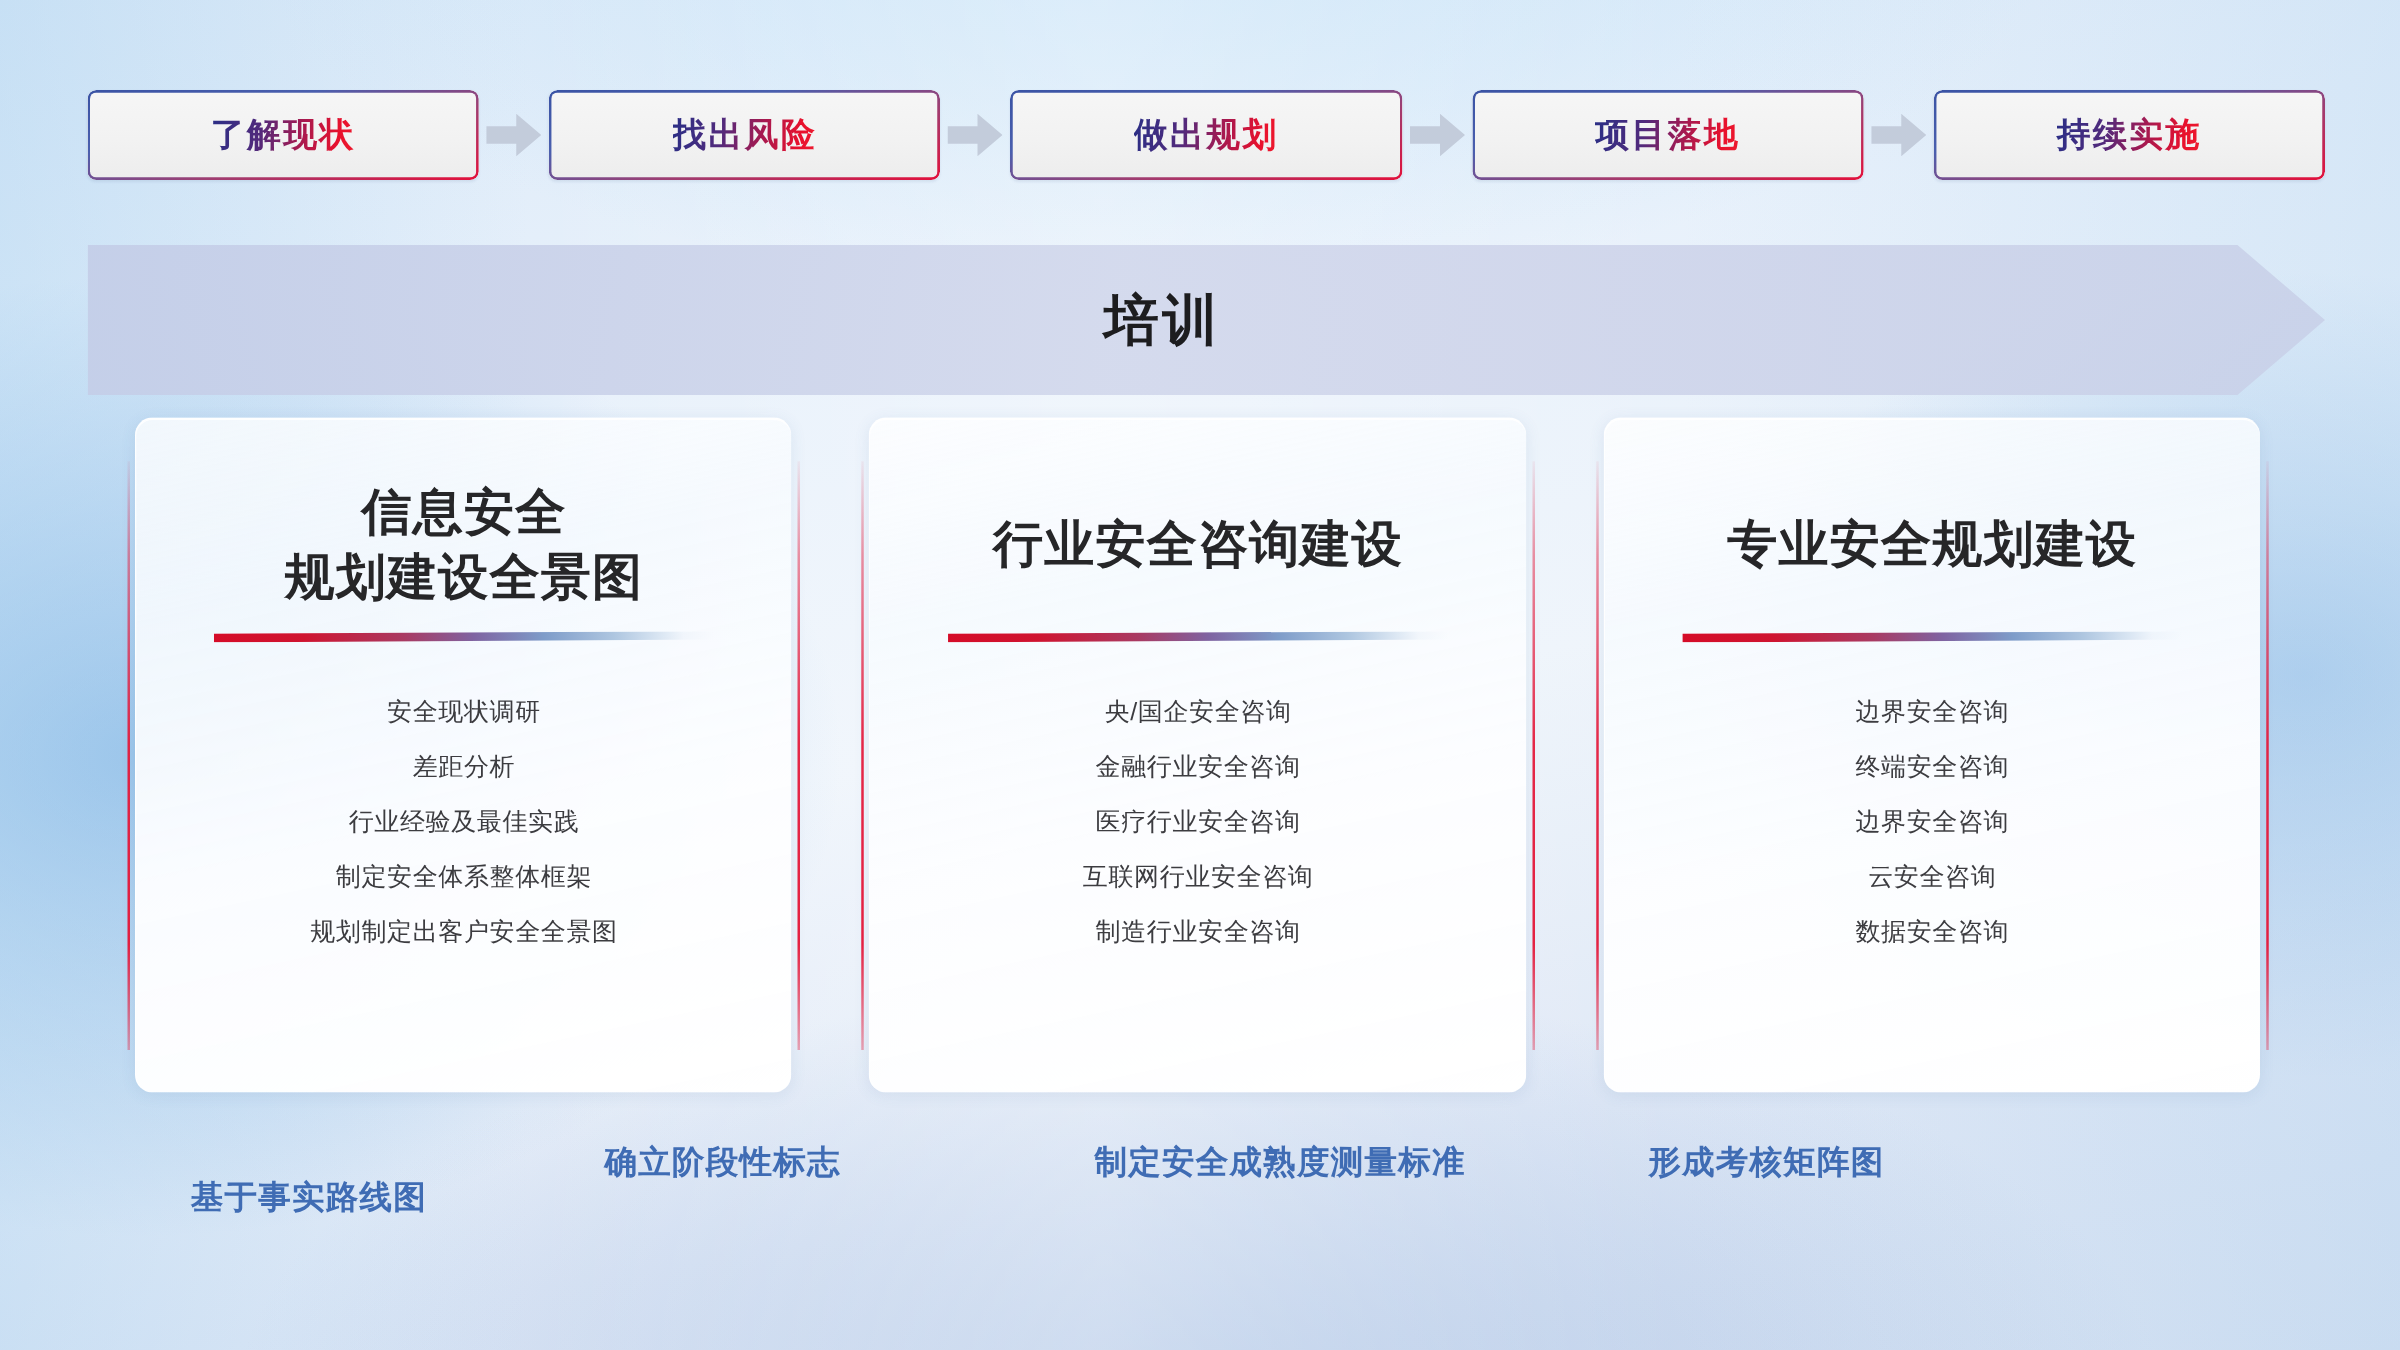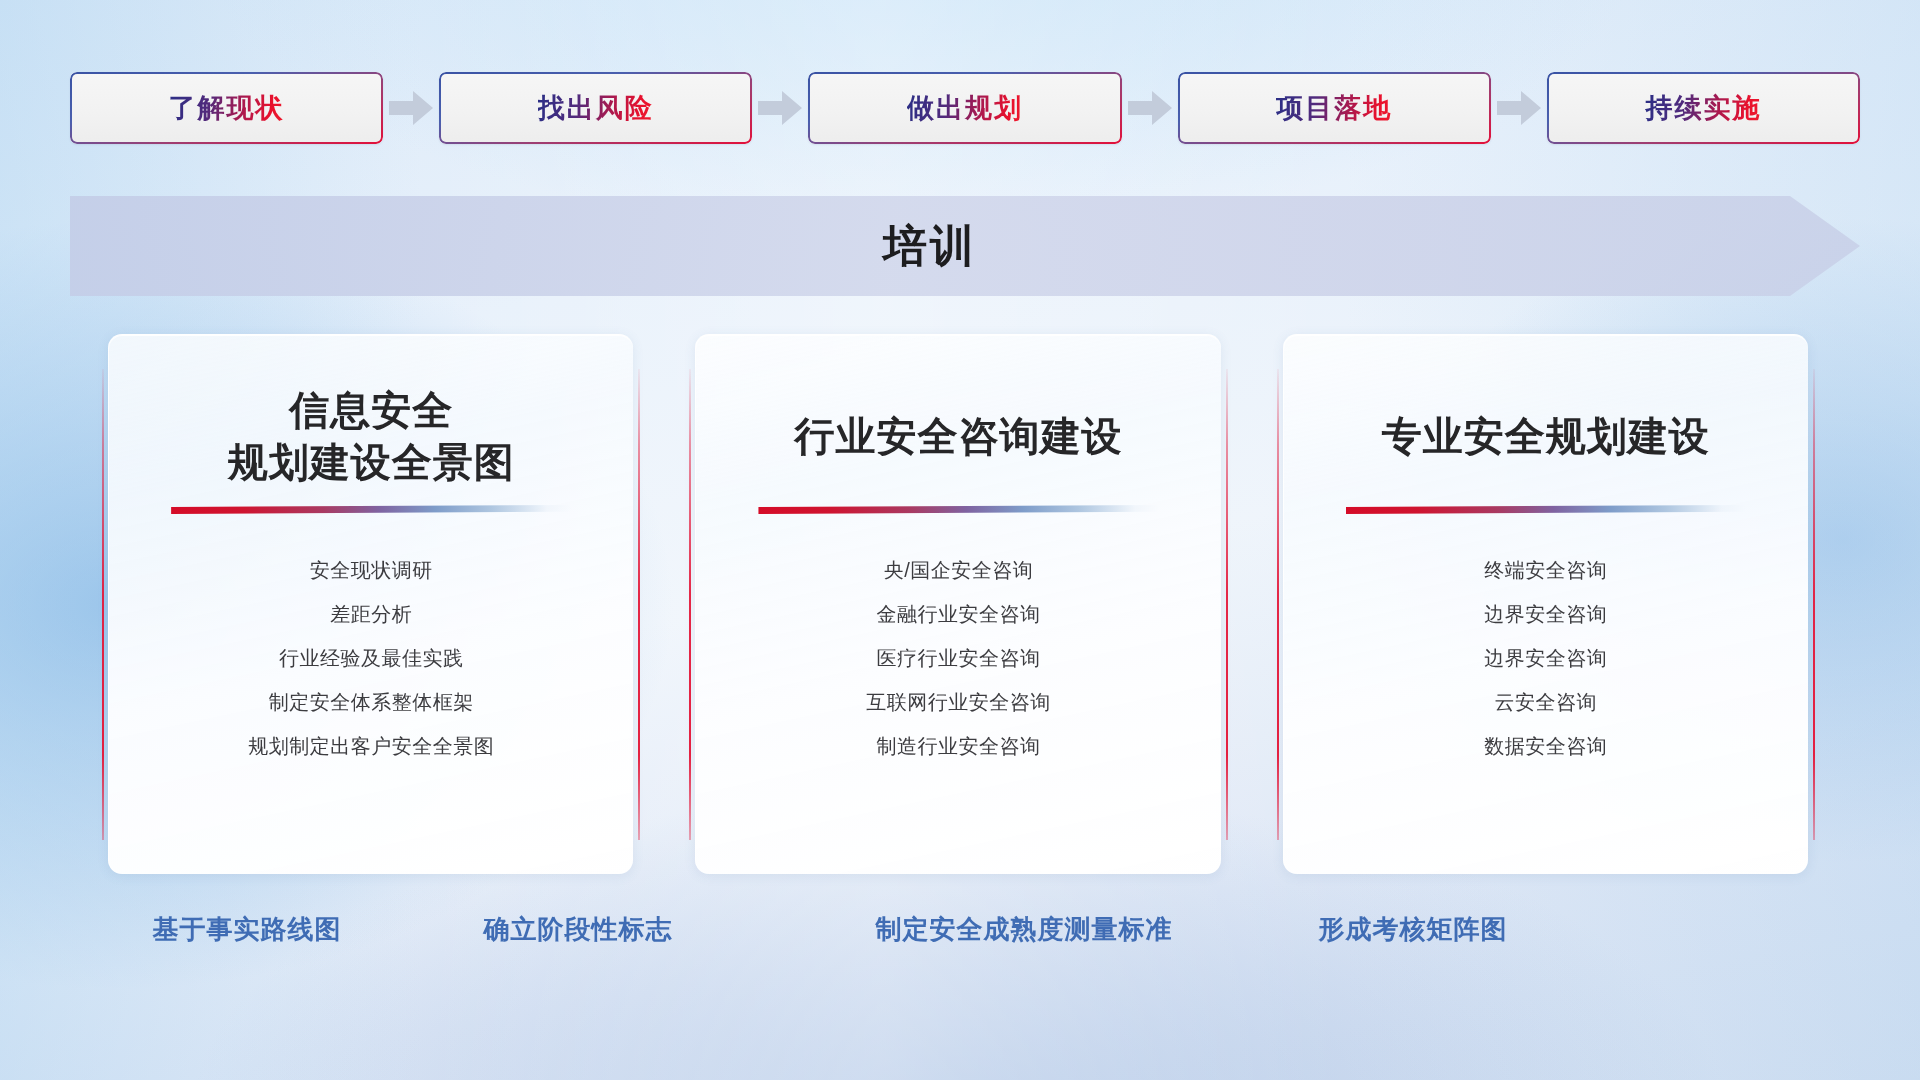--- a/index.html
+++ b/index.html
@@ -90,21 +90,21 @@
     justify-content: center;
   }
   .step-arrow svg { display: block; }
 
   
   .banner {
     position: absolute;
     top: 196px;
     left: 70px;
     width: 1790px;
-    height: 100px;
+    height: 120px;
     z-index: 3;
   }
   .banner-shape {
     position: absolute;
     inset: 0;
     background: linear-gradient(95deg,
         rgba(196,206,232,0.95) 0%,
         rgba(203,211,234,0.95) 22%,
         rgba(210,216,236,0.92) 46%,
         rgba(206,212,234,0.90) 68%,
@@ -330,30 +330,30 @@
     </div>
 
     <div class="card">
       <div class="card-title">
         <div>
           <span>专业安全规划建设</span>
         </div>
       </div>
       <div class="card-divider"></div>
       <ul class="card-list">
+        <li>边界安全咨询</li>
         <li>终端安全咨询</li>
-        <li>边界安全咨询</li>
         <li>边界安全咨询</li>
         <li>云安全咨询</li>
         <li>数据安全咨询</li>
       </ul>
     </div>
 
   </div>
 
   <div class="footers">
-    <div class="footer-item" style="left: 247px;">基于事实路线图</div>
+    <div class="footer-item" style="left: 247px; margin-top: 28px;">基于事实路线图</div>
     <div class="footer-item" style="left: 578px;">确立阶段性标志</div>
     <div class="footer-item" style="left: 1024px; text-align: right;">制定安全成熟度测量标准</div>
     <div class="footer-item" style="left: 1413px;">形成考核矩阵图</div>
   </div>
 
 </div>
 
 </body></html>

